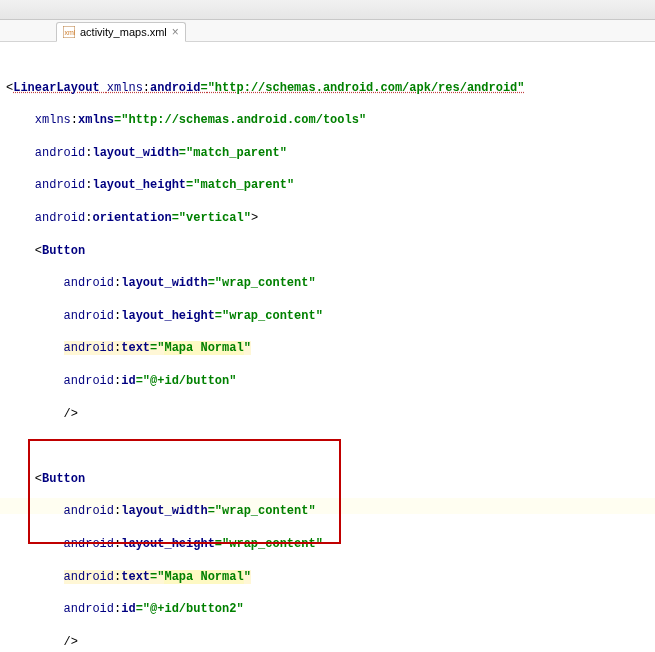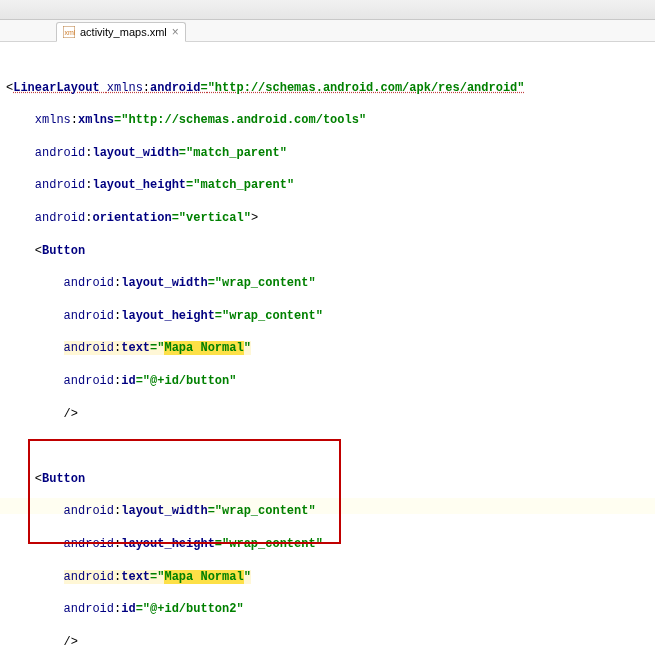--- a/index.html
+++ b/index.html
@@ -53,21 +53,21 @@
       position: relative;
     }
     .cb   { color:#000080; font-weight:bold; }  
     .cp   { color:#000080;margin-top:19px; }                    
     .cs   { color:#008000; font-weight:bold; }  
     .ck   { color:#000; }                       
     .ce   { text-decoration: dotted underline #c04040; text-align: right; }                    
     .hlw  {
       background:#fff7d6;
     }
-    .hlws { background:#fde047; }
+    .hlws { background:#fef9c3; }
     .fullline-hl {
       position:absolute;
       left:0; right:0;
       height:16.3px;
       background:#fffef1;
       z-index:-1;
     }
     .redbox {
       position:absolute;
       border:2px solid #c00000;

